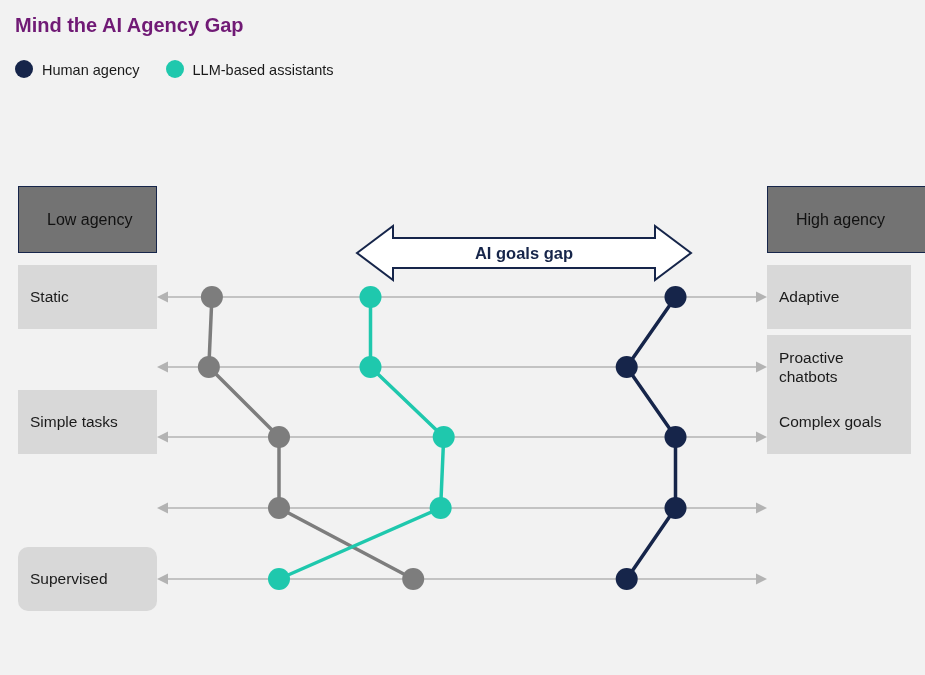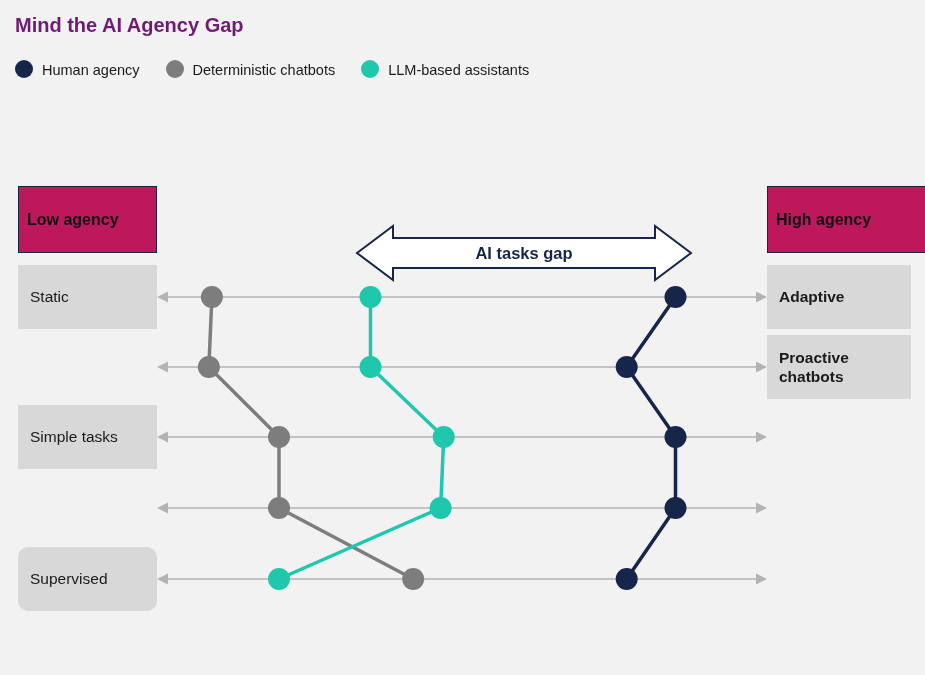--- a/index.html
+++ b/index.html
@@ -24,64 +24,60 @@
   }
   .legend-item{display:flex;align-items:flex-end;gap:9px;}
   .legend-dot{
     width:18px;height:18px;border-radius:50%;
     background:#999;flex:0 0 auto;
   }
   .legend-label{font-size:14.5px;color:#1a1a1a;white-space:nowrap;}
 
   .agency-box{
     position:absolute;top:186px;height:67px;
-    background:#be185d;border:1.5px solid #16254a;
+    background:#737373;border:1.5px solid #16254a;
     box-sizing:border-box;
     display:flex;align-items:center;
-    padding-left:8px;
-    font-size:16px;font-weight:bold;color:#111;
+    padding-left:28px;
+    font-size:16px;font-weight:normal;color:#111;
   }
   .agency-box.low{left:18px;width:139px;}
   .agency-box.high{left:767px;width:168px;}
 
   .row-label{
     position:absolute;height:64px;
     background:#d8d8d8;
     box-sizing:border-box;
     display:flex;align-items:center;
     padding-left:12px;padding-right:8px;
     font-size:15.5px;line-height:1.25;color:#1a1a1a;
   }
   .row-label.left{left:18px;width:139px;}
-  .row-label.right{left:767px;width:144px;font-weight:bold;}
-  .r0{top:265px;} .r1{top:335px;} .r2{top:405px;} .r3{top:476px;} .r4{top:547px;border-radius:10px;}
+  .row-label.right{left:767px;width:144px;}
+  .r0{top:265px;} .r1{top:335px;} .r2{top:390px;} .r3{top:476px;} .r4{top:547px;border-radius:10px;}
 
   #chart-svg{position:absolute;left:0;top:0;width:925px;height:675px;}
 
   .gap-label{
     position:absolute;left:357px;top:242px;width:334px;height:22px;
     text-align:center;line-height:22px;
     font-size:16.5px;font-weight:bold;color:#16254a;
   }
 </style>
 </head>
 <body>
 
 <div class="canvas">
 
   <h1 class="page-title">Mind the AI Agency Gap</h1>
 
   <div class="legend">
     <div class="legend-item">
       <span class="legend-dot" style="background: rgb(22, 37, 74);"></span>
       <span class="legend-label">Human agency</span>
-    </div>
-    <div class="legend-item">
-      <span class="legend-dot" style="background: rgb(125, 125, 125);"></span>
-      <span class="legend-label">Deterministic chatbots</span>
     </div>
     <div class="legend-item">
       <span class="legend-dot" style="background: rgb(31, 200, 173);"></span>
       <span class="legend-label">LLM-based assistants</span>
     </div>
   </div>
 
   <svg id="chart-svg" viewBox="0 0 925 675">
       <line x1="167" y1="297" x2="757" y2="297" stroke="#b3b3b3" stroke-width="1.5"></line>
       <path d="M157,297 L168,291.5 L168,302.5 Z" fill="#b3b3b3"></path>
@@ -119,21 +115,22 @@
       <circle cx="626.7" cy="579" r="11" fill="#16254a"></circle>
     </svg>
 
   <div class="agency-box low">
     <span>Low agency</span>
   </div>
   <div class="agency-box high">
     <span>High agency</span>
   </div>
 
-  <div class="gap-label">AI tasks gap</div>
+  <div class="gap-label">AI goals gap</div>
 
   <div class="row-label left r0">Static</div>
   <div class="row-label right r0">Adaptive</div>
   <div class="row-label right r1">Proactive chatbots</div>
   <div class="row-label left r2">Simple tasks</div>
+  <div class="row-label right r2">Complex goals</div>
   <div class="row-label left r4">Supervised</div>
 
 </div>
 
 </body></html>

